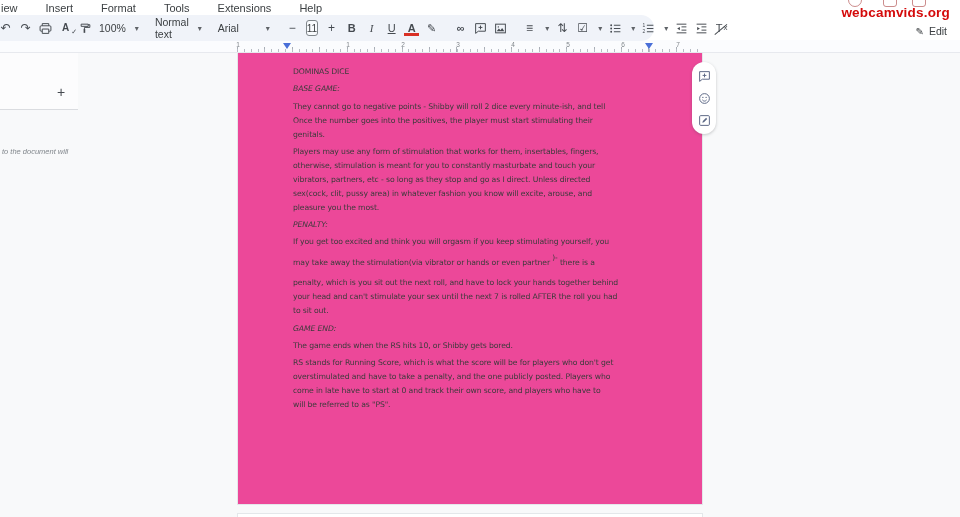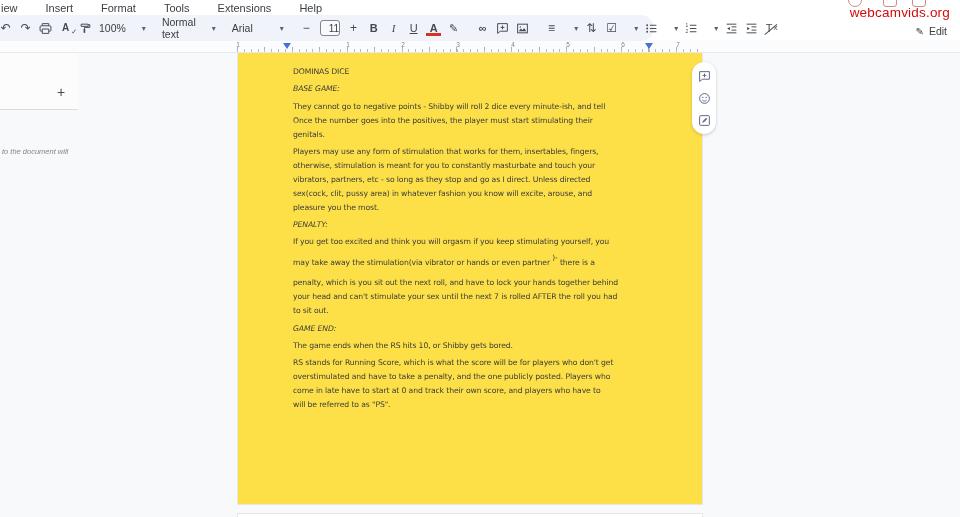--- a/index.html
+++ b/index.html
@@ -7,39 +7,39 @@
        font-family:"Liberation Sans",sans-serif;position:relative;}
 
   
   .menubar{position:absolute;top:0;left:0;height:16px;display:flex;align-items:center;
            font-size:11px;color:#3c4043;z-index:5;gap:19px;}
   .menu-item{margin-right:9px;cursor:pointer;white-space:nowrap;}
   .menu-item:first-child{margin-left:1px;}
 
   
   .logo-wrap{position:absolute;top:0;right:0;width:150px;height:26px;z-index:9;}
-  .logo-text{position:absolute;top:5px;right:10px;font-size:13.5px;font-weight:normal;
+  .logo-text{position:absolute;top:5px;right:10px;font-size:13.5px;font-weight:bold;
              color:#d40a0a;letter-spacing:.2px;}
   .badge{position:absolute;top:-7px;width:12px;height:12px;border:1.5px solid rgba(176,80,80,.65);}
   .badge.b1{right:98px;border-radius:50%;}
   .badge.b2{right:63px;border-radius:3px;}
   .badge.b3{right:34px;border-radius:3px;}
 
   
   .toolbar{position:absolute;top:15px;left:0;width:650px;height:26px;background:#f0f3f9;
            border-radius:0 13px 13px 0;display:flex;align-items:center;gap:7px;
            padding-left:4px;font-size:10.5px;color:#3c4043;z-index:4;}
   .tbtn{min-width:13px;text-align:center;font-size:12px;color:#454a50;cursor:pointer;
         display:flex;align-items:center;justify-content:center;line-height:1;}
   .tbtn.cut{margin-left:-5px;}
   .sep{width:1px;height:15px;background:#d2d6dd;margin:0 1px;}
-  .dropdown{display:flex;align-items:center;gap:16px;cursor:pointer;}
+  .dropdown{display:flex;align-items:center;gap:9px;cursor:pointer;}
   .caret{font-size:8px;color:#5f6368;}
   .sizebox{width:18px;height:14px;border:1px solid #80868b;border-radius:3px;font-size:10px;
-           display:flex;align-items:center;justify-content:center;background:#f8fafd;cursor:text;padding-left:8px;}
+           display:flex;align-items:center;justify-content:center;background:#f8fafd;cursor:text;}
   .bold{font-weight:700;font-size:11px;}
   .ital{font-style:italic;font-size:11px;font-family:"Liberation Serif",serif;}
   .uline{text-decoration:underline;font-size:11px;}
   .textcolor{position:relative;font-size:11px;font-weight:600;}
   .textcolor i{position:absolute;left:-1px;right:-1px;bottom:-2px;height:2.5px;background:#d93025;}
   .pen{transform:rotate(0deg);font-size:11px;}
   .linkicn{font-weight:bold;font-size:11px;}
   .clearfmt{position:relative;font-size:11px;}
   .clearfmt .cx{font-size:8px;margin-left:1px;}
   .clearfmt i{position:absolute;left:-2px;top:6px;width:16px;height:1.4px;background:#454a50;
@@ -67,21 +67,21 @@
   .marker.mr{left:645px;}
 
   
   .canvas{position:absolute;top:53px;left:0;width:960px;height:464px;background:#f8f9fa;}
   .panel-top{position:absolute;left:0;top:52px;width:78px;height:57px;background:#fcfcfd;z-index:2;}
   .plus{position:absolute;left:57px;top:84px;font-size:14px;color:#454a50;cursor:pointer;z-index:3;}
   .panel-divider{position:absolute;left:0;top:109px;width:78px;height:1px;background:#dadce0;z-index:3;}
   .panel-hint{position:absolute;left:2px;top:147px;font-size:7.5px;font-style:italic;
               color:#80868b;z-index:3;white-space:nowrap;}
 
-  .page{position:absolute;left:237px;top:51px;width:466px;height:454px;background:#fde047;
+  .page{position:absolute;left:237px;top:51px;width:466px;height:454px;background:#ec4899;
         border:1px solid #e4e7ea;box-sizing:border-box;z-index:2;}
   .page-next{position:absolute;left:237px;top:513px;width:466px;height:5px;background:#fff;
              border:1px solid #e4e7ea;border-bottom:none;box-sizing:border-box;z-index:2;}
 
   .doc{position:absolute;left:55px;top:13px;width:395px;
        font-family:"DejaVu Sans",sans-serif;font-size:7.7px;letter-spacing:-0.12px;
        line-height:13.9px;color:#3b3b3b;white-space:nowrap;cursor:text;}
   .blk{margin-bottom:3.5px;}
   .blk.heading{font-style:italic;}
   .ln.tall{margin:6.5px 0;}

